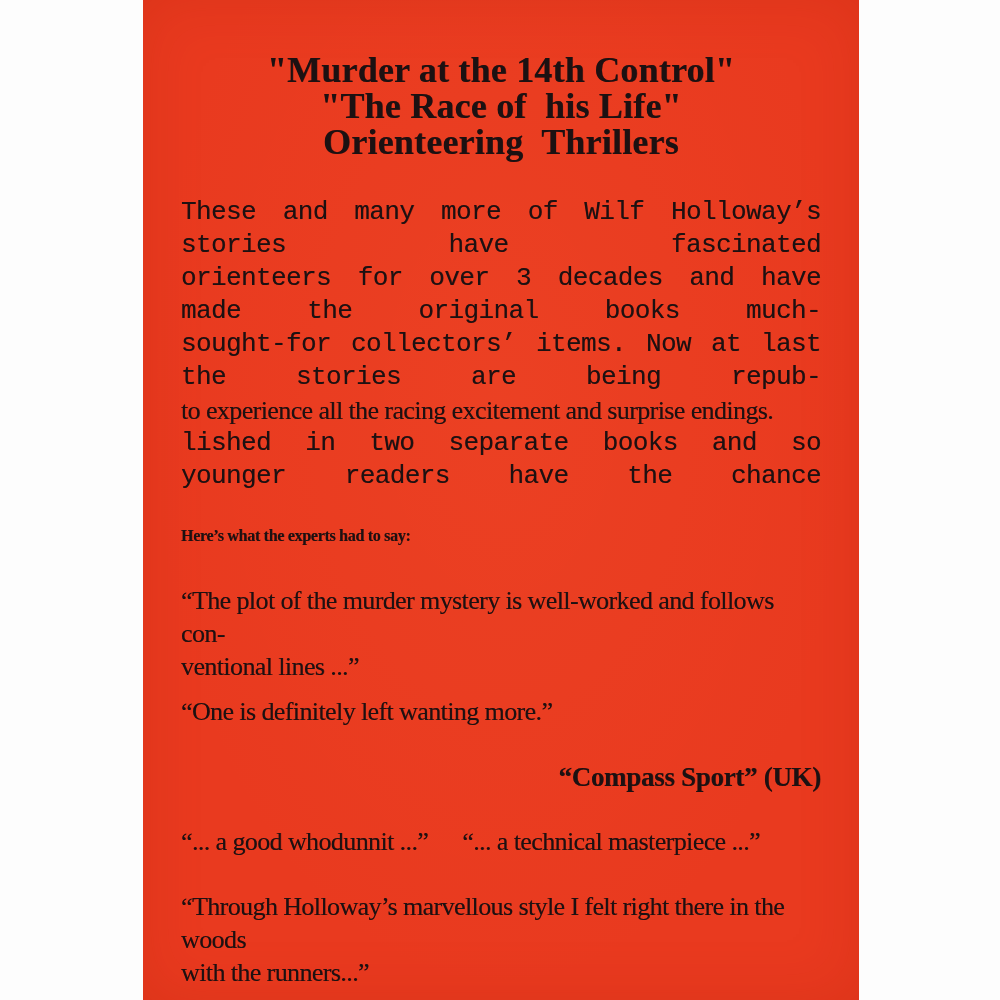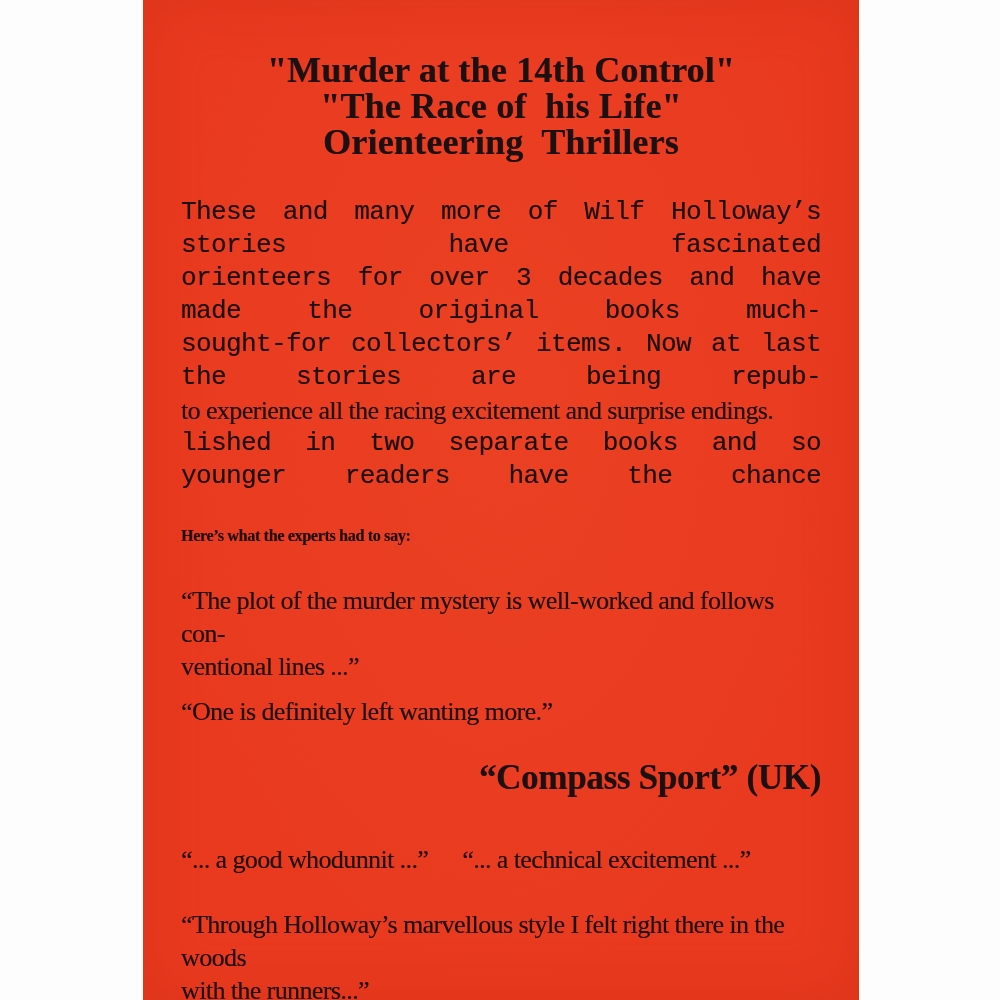--- a/index.html
+++ b/index.html
@@ -62,29 +62,29 @@
     font-weight: bold;
     font-size: 16px;
     line-height: 33px;
     letter-spacing: -0.3px;
     text-shadow: 0.4px 0.4px 0.6px rgba(40,5,5,0.5);
   }
   .review-1 { margin-top: 32px; }
   .review-2 { margin-top: 12px; }
   .attribution {
     font-weight: bold;
-    font-size: 35px;
+    font-size: 27px;
     line-height: 33px;
     letter-spacing: -0.3px;
     text-align: right;
     text-shadow: 0.4px 0.4px 0.6px rgba(40,5,5,0.5);
   }
   .attr-uk { margin-top: 33px; }
   .review-3 {
-    margin-top: 49px;
+    margin-top: 31px;
     display: flex;
     gap: 34px;
   }
   .review-4 { margin-top: 32px; }
 </style>
 </head>
 <body>
 
 <div class="stage">
   <div class="cover">
@@ -112,21 +112,21 @@
       </div>
 
       <div class="body-text review-2">
         <div class="line">“One is definitely left wanting more.”</div>
       </div>
 
       <div class="attribution attr-uk">“Compass Sport” (UK)</div>
 
       <div class="body-text review-3">
         <span class="line">“... a good whodunnit ...”</span>
-        <span class="line">“... a technical excitement ...”</span>
+        <span class="line">“... a technical masterpiece ...”</span>
       </div>
 
       <div class="body-text review-4">
         <div class="line">“Through Holloway’s marvellous style I felt right there in the woods</div>
         <div class="line">with the runners...”</div>
       </div>
 
     </div>
   </div>
 </div>

